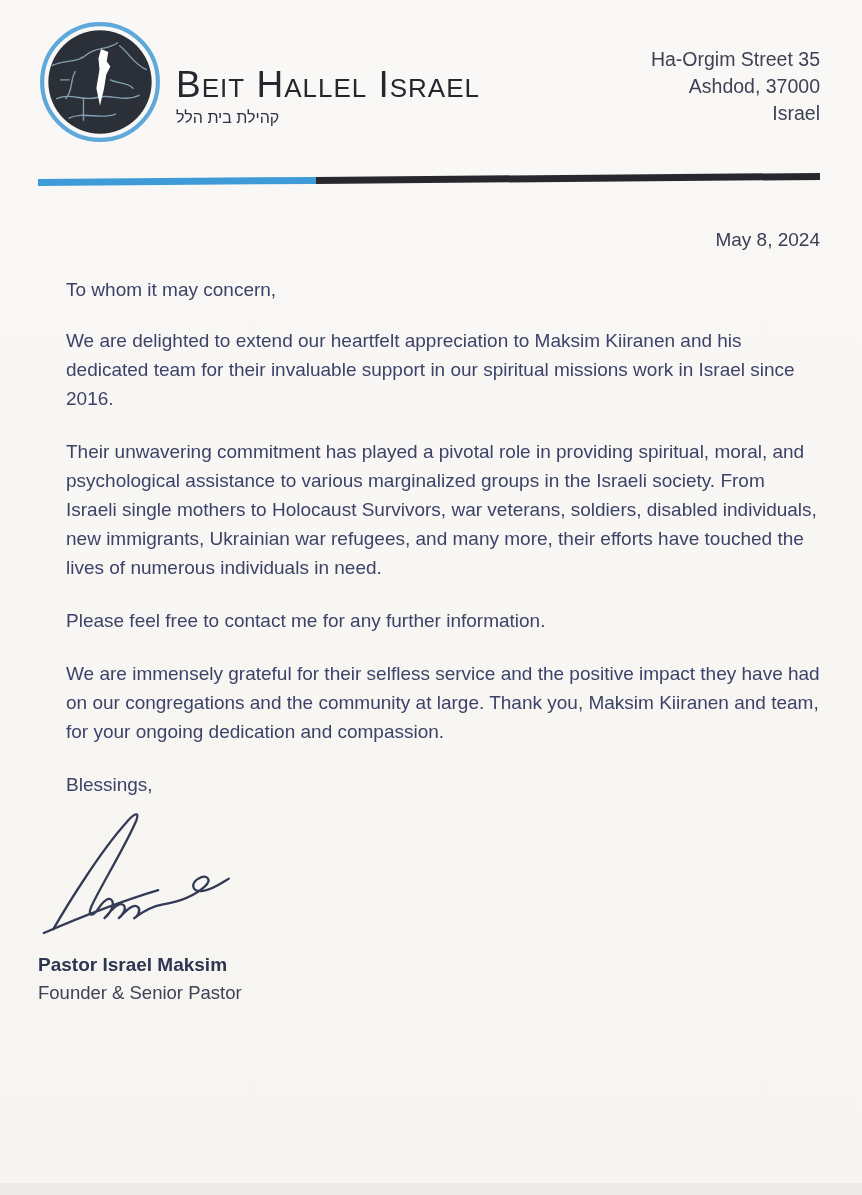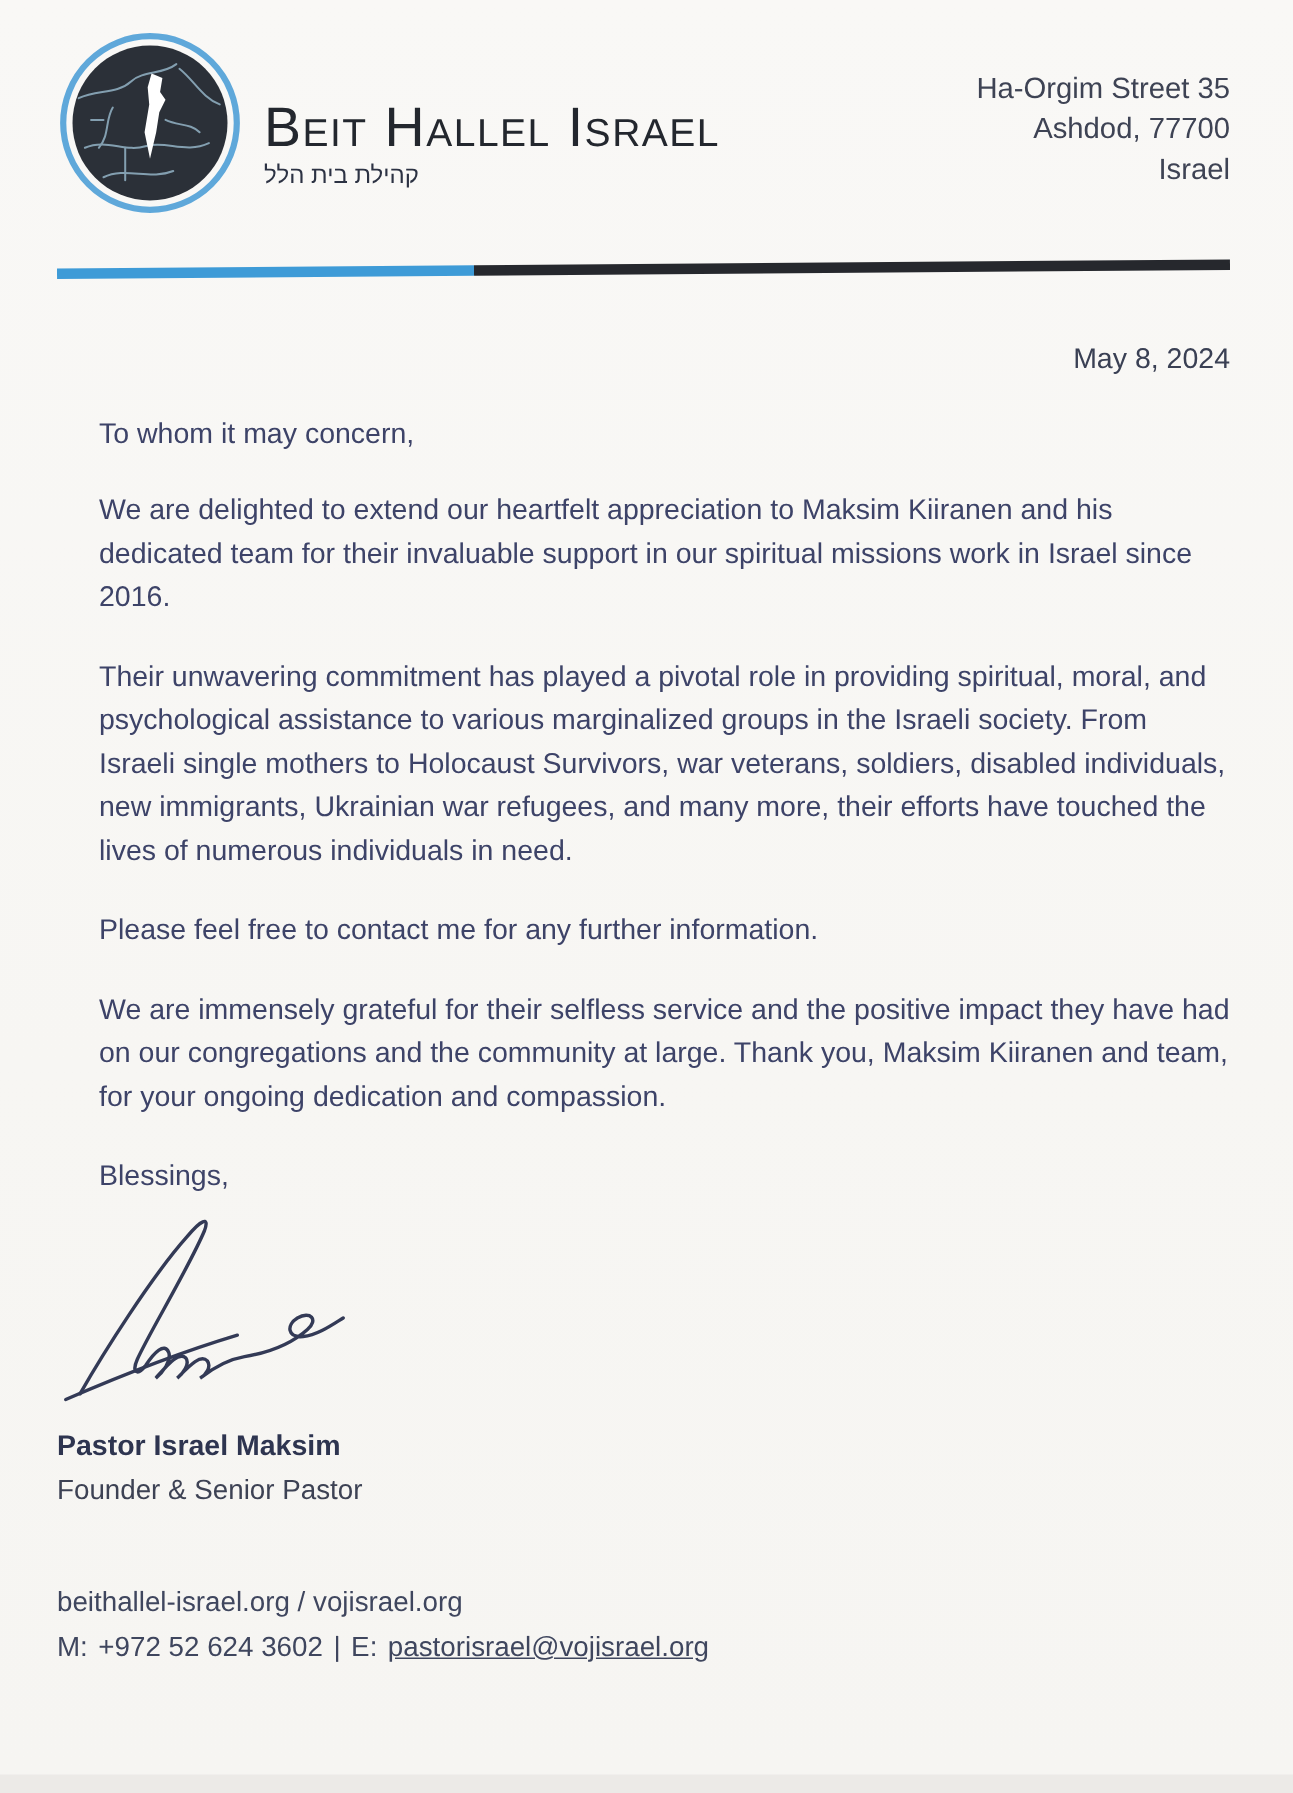--- a/index.html
+++ b/index.html
@@ -122,21 +122,21 @@
           <path d="M61 28 L68 31 L66.5 40 L70 45 L66 53 L64 66 L60 83 L56.5 66 L59.5 48 L58.5 37 Z" fill="#ffffff"></path>
         </svg>
       </span>
       <div class="brand-text">
         <div class="brand-name">Beit Hallel Israel</div>
         <div class="brand-hebrew">קהילת בית הלל</div>
       </div>
     </div>
     <div class="address">
       <div>Ha-Orgim Street 35</div>
-      <div>Ashdod, 77700</div>
+      <div>Ashdod, 37000</div>
       <div>Israel</div>
     </div>
   </header>
 
   <div class="divider">
     <span class="seg-blue"></span>
     <span class="seg-dark"></span>
   </div>
 
   <div class="date">May 8, 2024</div>
@@ -156,24 +156,14 @@
       <path d="M14 128 C30 100 64 46 89 18 C98 7 105 3 101 14 C90 40 62 86 54 104 C50 113 54 116 60 108 C66 99 73 92 76 99 C78 105 72 113 67 117 C75 108 83 98 88 103 C91 107 86 114 82 117 C90 109 98 100 103 105 C106 109 102 115 98 117 C107 110 117 104 129 102 C147 99 163 92 173 83 C181 76 175 70 166 75 C158 80 159 89 170 88 C180 87 190 80 198 75"></path>
       <path d="M4 132 C34 119 84 99 124 87"></path>
     </svg>
   </div>
 
   <div class="signer">
     <div class="signer-name">Pastor Israel Maksim</div>
     <div class="signer-title">Founder &amp; Senior Pastor</div>
   </div>
 
-  <footer class="footer">
-    <div class="websites">beithallel-israel.org / vojisrael.org</div>
-    <div class="contact-line">
-      <span>M:</span>
-      <span>+972 52 624 3602</span>
-      <span>|</span>
-      <span>E:</span>
-      <a class="email-link">pastorisrael@vojisrael.org</a>
-    </div>
-  </footer>
 
 </div>
 
 </body></html>

